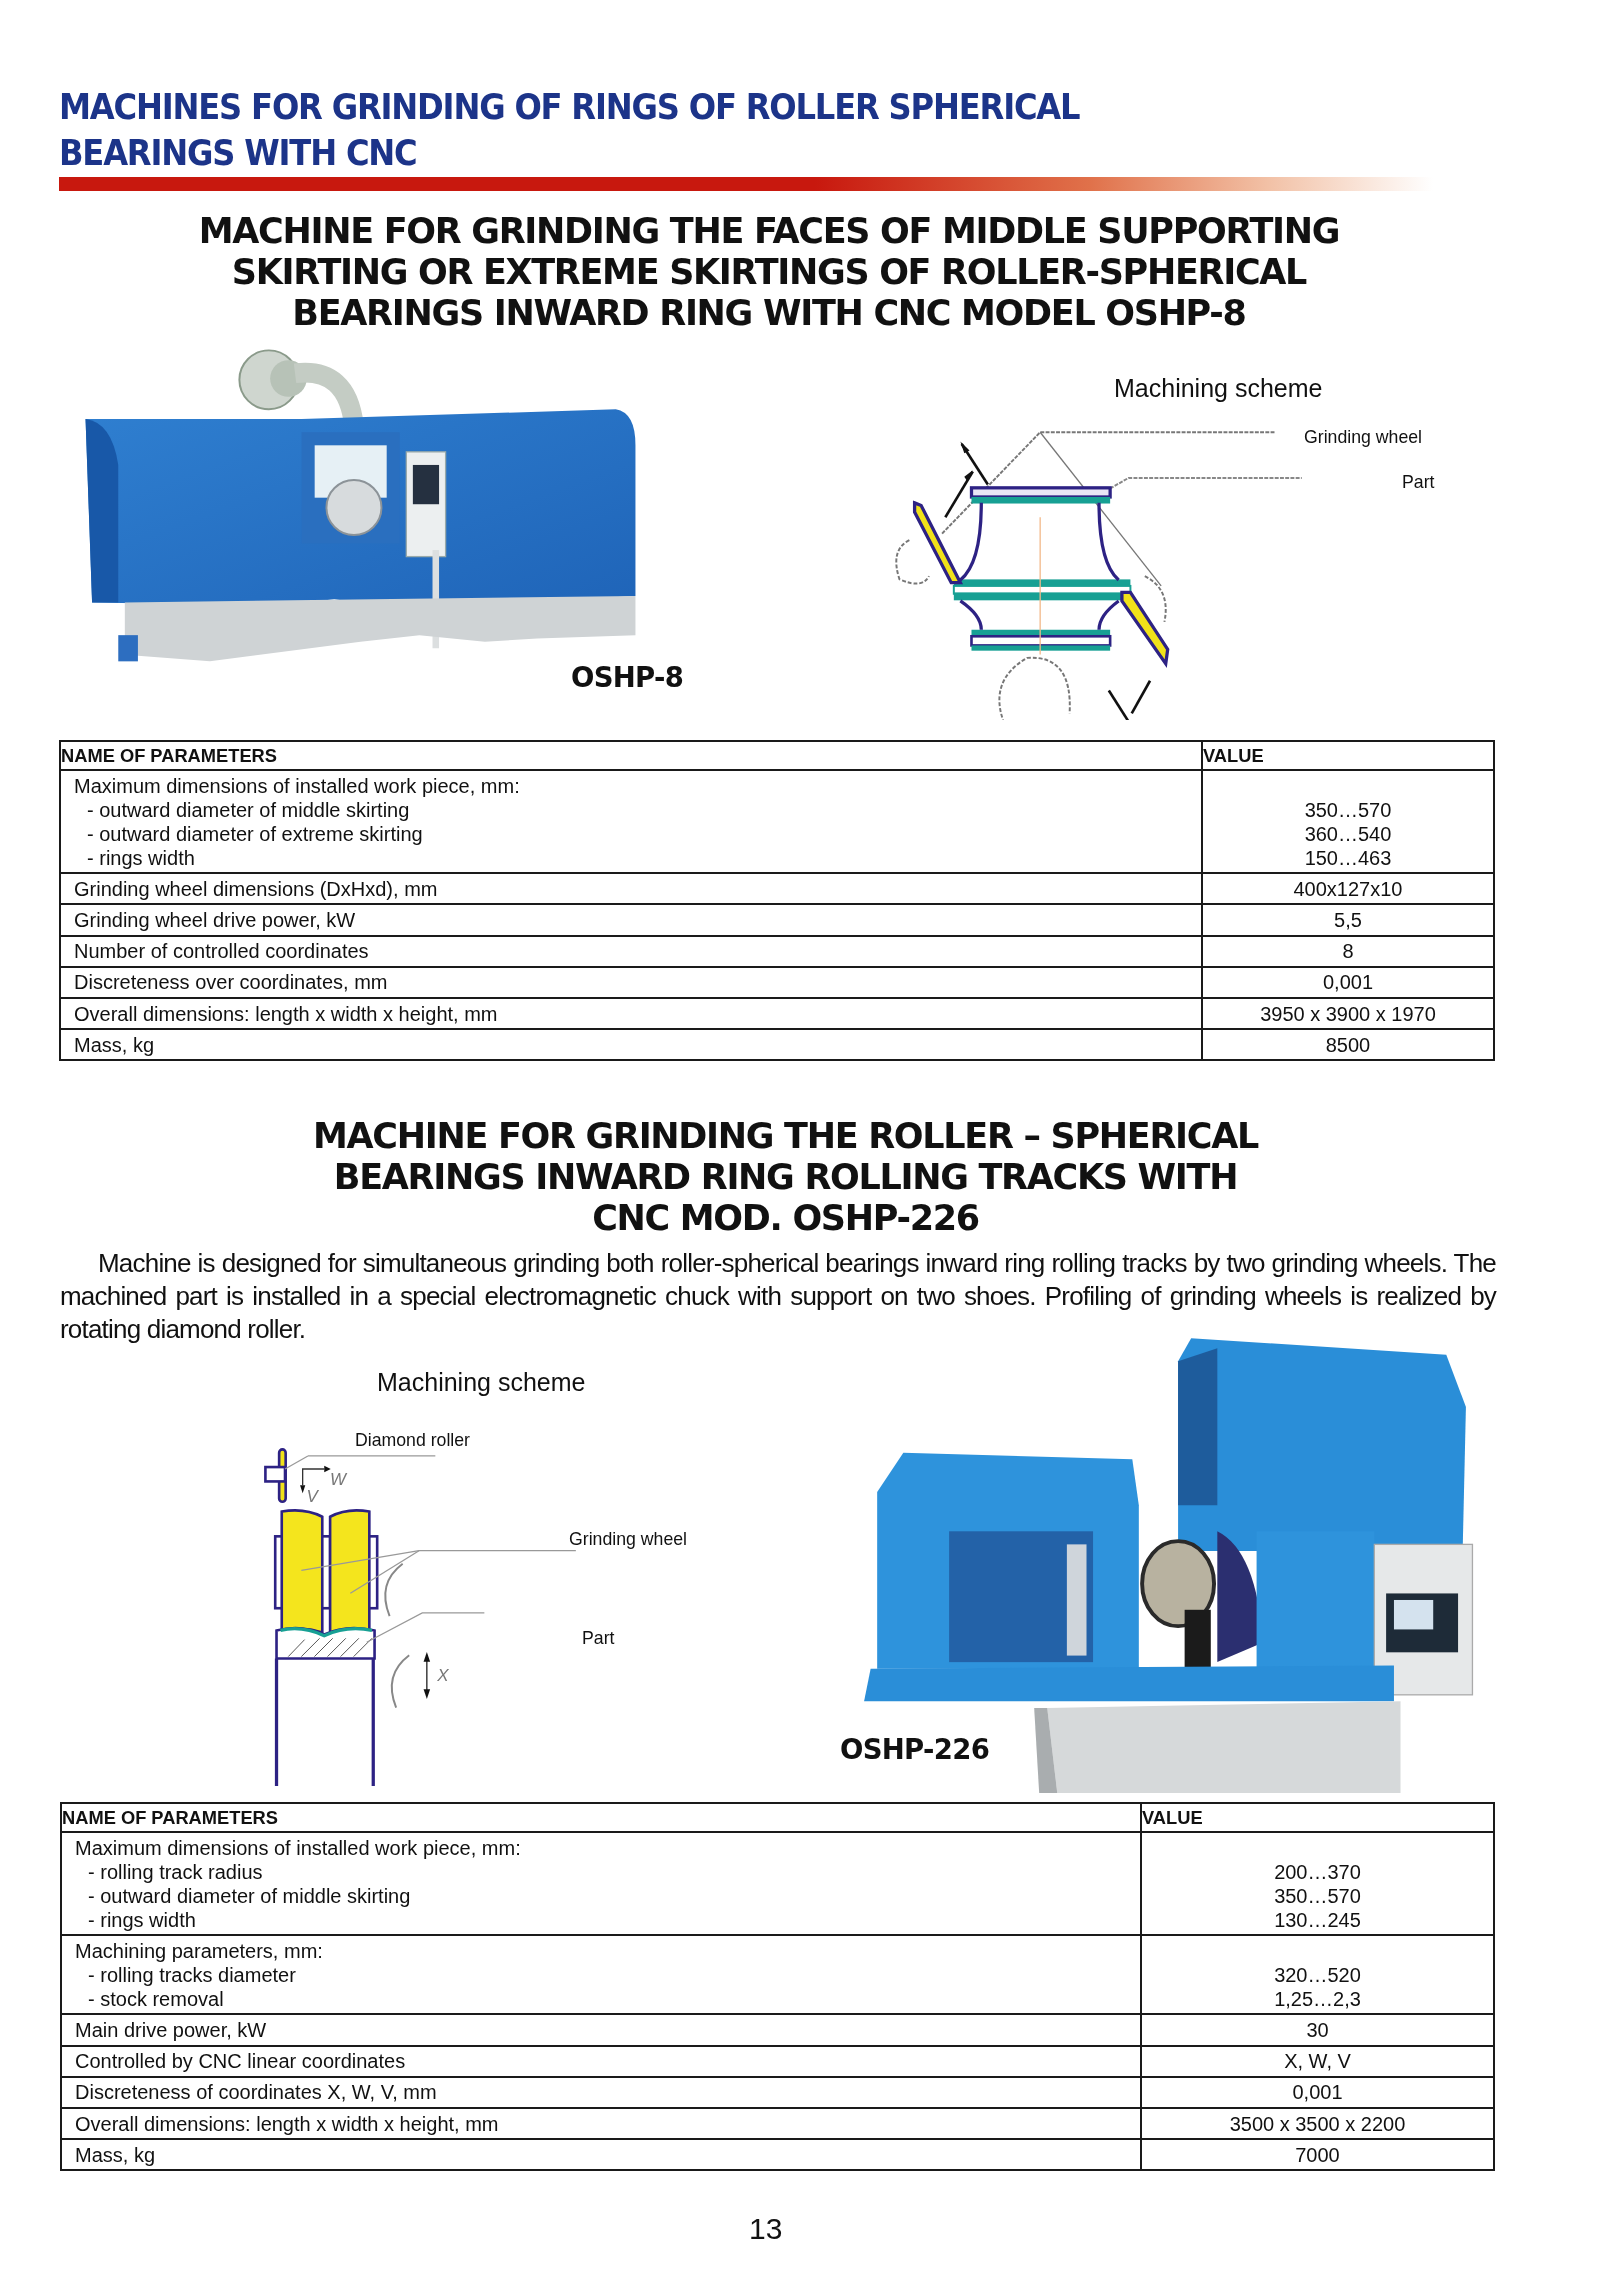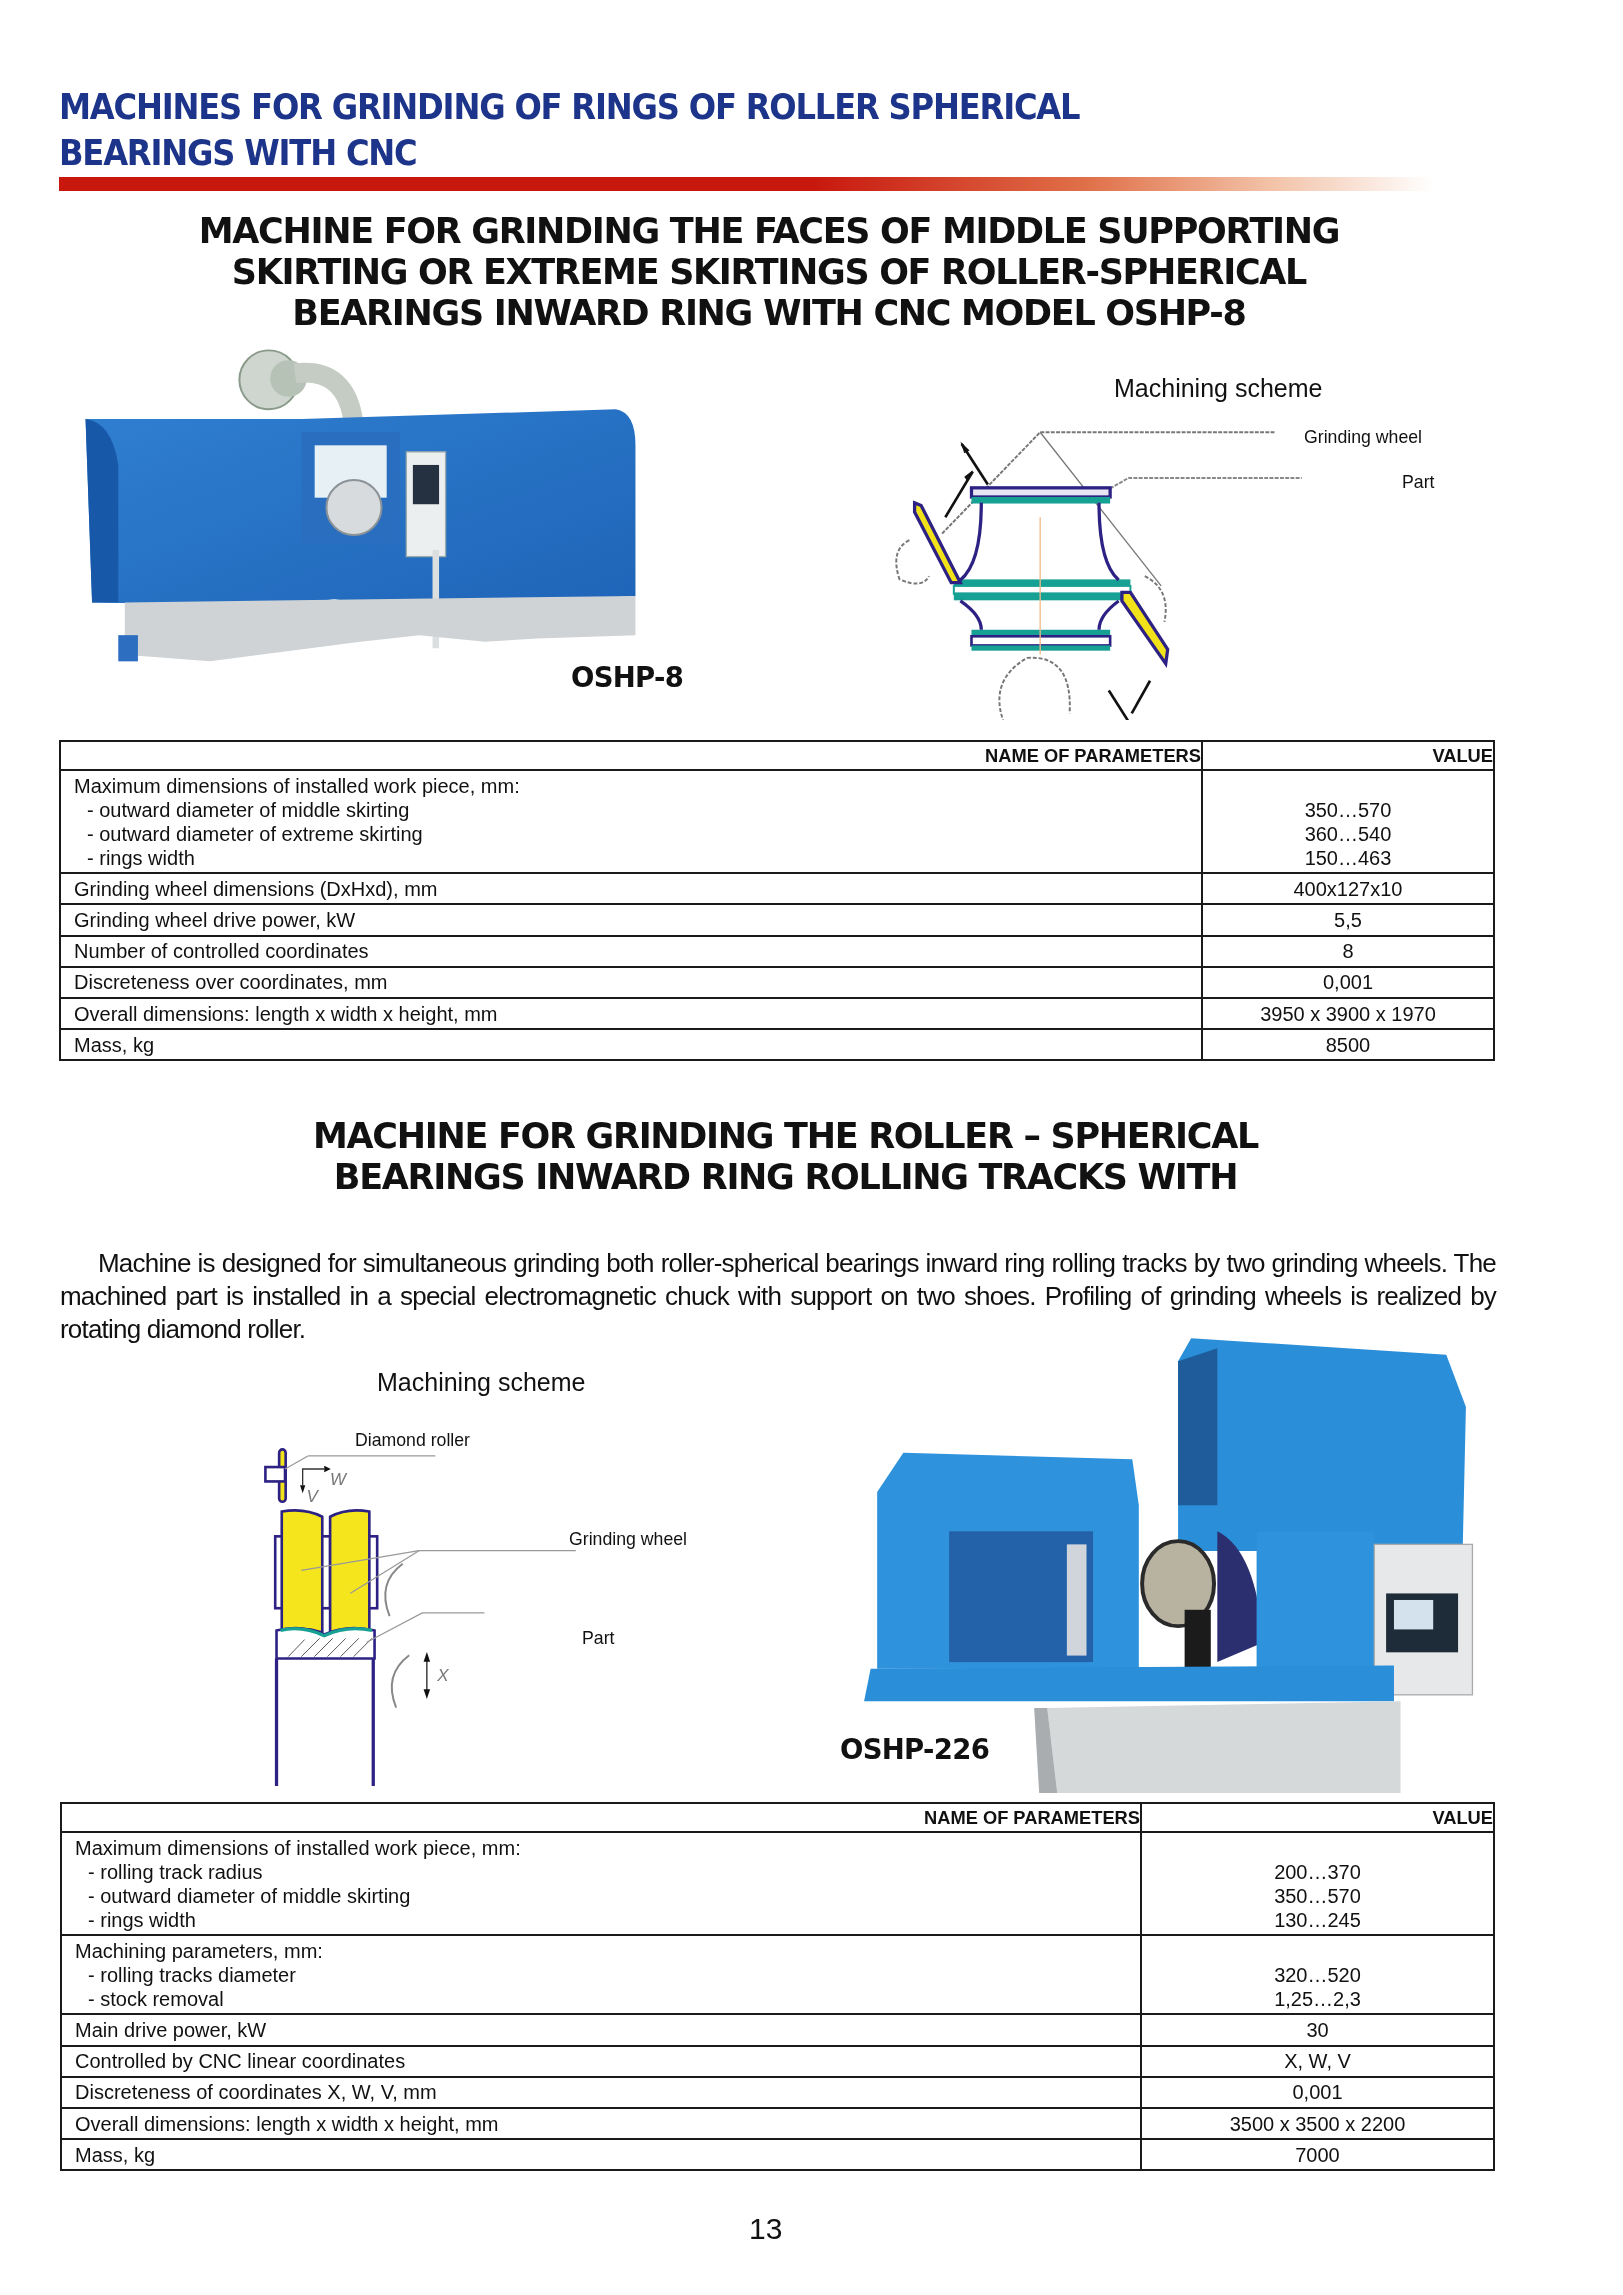--- a/index.html
+++ b/index.html
@@ -38,21 +38,21 @@
   .scheme-label { font-size: 17.7px; color: #111; }
 
   
   table.params {
     position: absolute; border-collapse: collapse; table-layout: fixed;
     font-family: "Liberation Sans", sans-serif; font-size: 20px; color: #111;
   }
   table.params td, table.params th {
     border: 2.6px solid #1a1a1a; vertical-align: top;
   }
-  table.params th { font-weight: bold; font-size: 18.3px; text-align: right; height: 29px; vertical-align: middle; }
+  table.params th { font-weight: bold; font-size: 18.3px; text-align: left; height: 29px; vertical-align: middle; }
   table.params td.name { padding: 2.6px 13px; line-height: 24px; }
   table.params td.val { text-align: center; line-height: 24px; padding: 2.6px 0; vertical-align: bottom; }
   .sub { padding-left: 13px; display: block; }
   .line { display: block; }
 
   .desc {
     left: 60px; top: 1247px; width: 1436px;
     font-size: 26px; line-height: 33px; color: #111; text-align: justify;
     letter-spacing: -0.8px;
   }
@@ -196,20 +196,21 @@
     <tr>
         <td class="name">Mass, kg</td>
         <td class="val">8500</td>
       </tr>
   </tbody>
 </table>
 
 <div class="abs section-title sec2-title">
   <div>MACHINE FOR GRINDING THE ROLLER – SPHERICAL</div>
   <div>BEARINGS INWARD RING ROLLING TRACKS WITH</div>
+  <div>CNC  MOD. OSHP-226</div>
 </div>
 
 <div class="abs desc"><span class="indent"></span><span>Machine is designed for simultaneous grinding both roller-spherical bearings inward ring rolling tracks by two grinding wheels. The machined part is installed in a special electromagnetic chuck with support on two shoes. Profiling of grinding wheels is realized by rotating diamond roller.</span></div>
 
 <div class="abs scheme-title" style="left:377px; top:1368px;">Machining scheme</div>
 <div class="abs" style="left:249px; top:1420px; width:523px; height:366px;">
   <svg width="523" height="366" viewBox="0 0 800 560">
 
     <rect x="46" y="45" width="10" height="80" rx="5" fill="#f1e21a" stroke="#2d2284" stroke-width="4"></rect>
     <rect x="25" y="72" width="30" height="22" fill="#fff" stroke="#2d2284" stroke-width="4"></rect>

